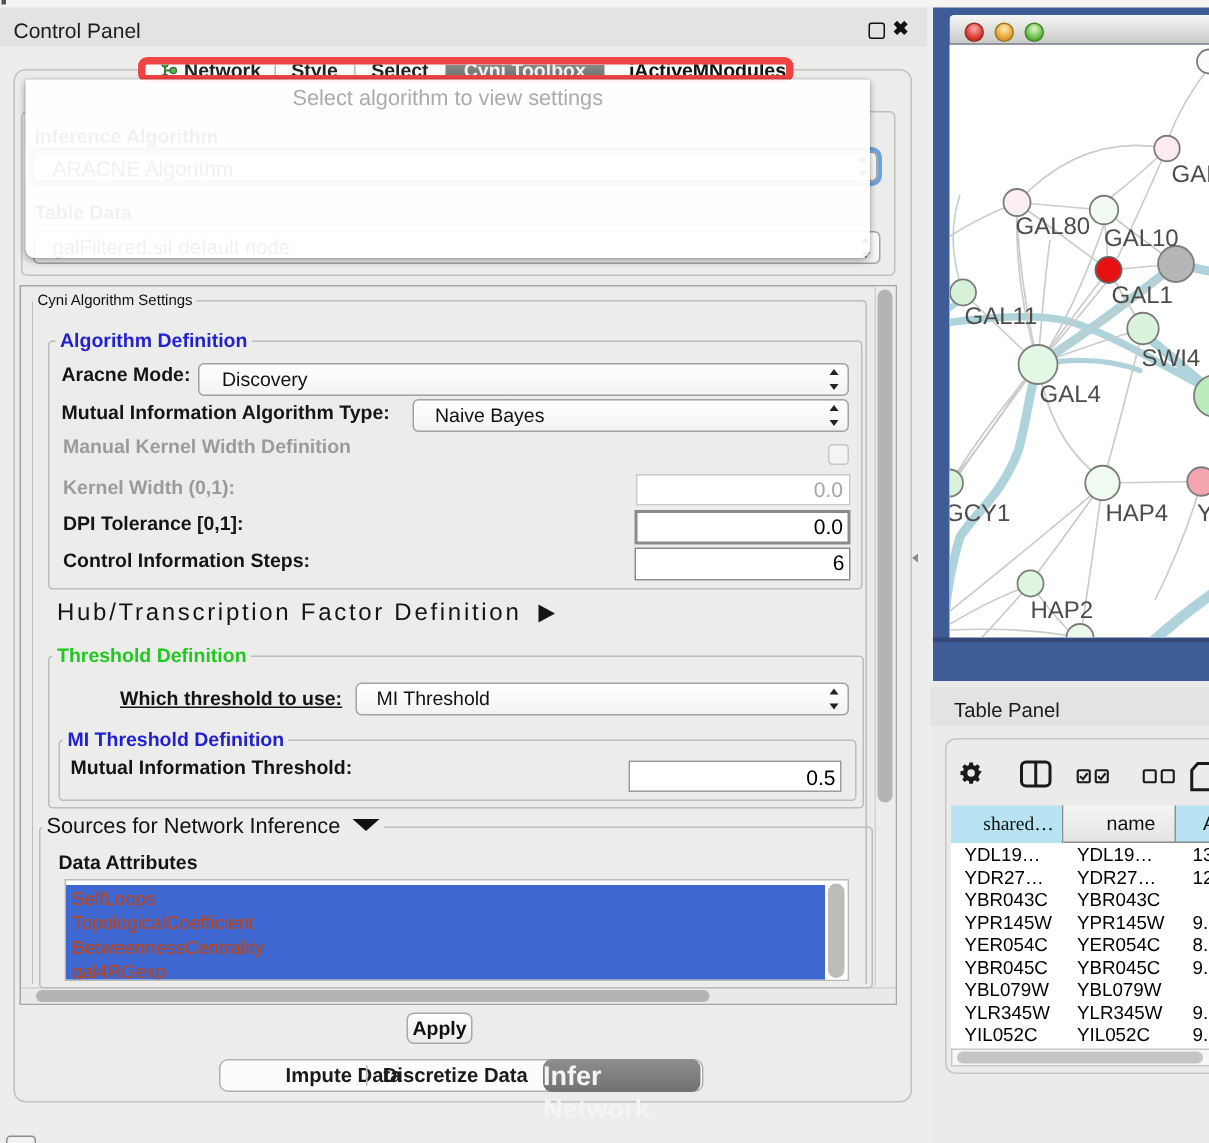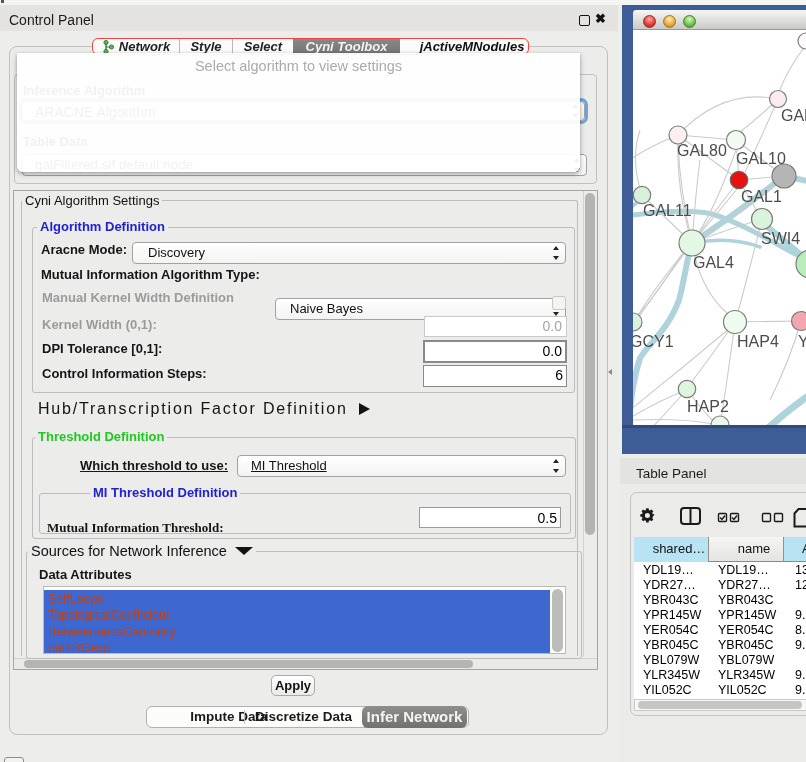--- a/index.html
+++ b/index.html
@@ -30,21 +30,21 @@
 <div class="abs" style="left:1px;top:0;width:3px;height:3px;background:#555;"></div>
 <div class="abs" style="left:0;top:5px;width:618px;height:26px;background:#e4e3e1;"></div>
 <div class="abs" style="left:9px;top:12px;font-size:14px;color:#1c1c1c;">Control Panel</div>
 <div class="abs" style="left:579px;top:15px;width:9px;height:9px;border:1.6px solid #111;border-radius:2px;"></div>
 <div class="abs" style="left:595px;top:11px;font-size:13px;font-weight:bold;color:#111;">✖</div>
 
 <div class="abs" style="left:9px;top:46px;width:599px;height:689px;background:#ececeb;
      border:1px solid #c2c1c0;border-radius:8px;box-sizing:border-box;"></div>
 
 <div class="abs" style="left:92px;top:38px;height:17px;width:437px;display:flex;font-size:13px;font-weight:bold;
-     border:1px solid #ef4444;border-radius:6px;overflow:hidden;background:#fbfbfa;box-sizing:border-box;font-style:italic;">
+     border:5px solid #ef4444;border-radius:6px;overflow:hidden;background:#fbfbfa;box-sizing:border-box;">
   <div style="width:87px;border-right:1px solid #b9b9b9;display:flex;align-items:center;justify-content:center;box-sizing:border-box;">
     <svg width="13" height="14" viewBox="0 0 13 14" style="margin-right:4px;">
       <line x1="4" y1="3" x2="4" y2="11" stroke="#3a7a3a" stroke-width="1.4"></line>
       <line x1="4" y1="7" x2="9" y2="7" stroke="#3a7a3a" stroke-width="1.2"></line>
       <circle cx="4" cy="2.5" r="2.1" fill="#57b657" stroke="#2c6b2c" stroke-width="0.8"></circle>
       <circle cx="9.5" cy="7" r="2.1" fill="#57b657" stroke="#2c6b2c" stroke-width="0.8"></circle>
       <circle cx="4" cy="11.5" r="2.1" fill="#57b657" stroke="#2c6b2c" stroke-width="0.8"></circle>
     </svg>
     <span style="color:#222;">Network</span>
     </div>
@@ -75,32 +75,32 @@
 <div class="abs" style="left:583px;top:191px;width:14px;height:466px;background:#ececeb;
      border-left:1px solid #d2d2d1;box-sizing:border-box;"></div>
 <div class="abs" style="left:585px;top:193px;width:10px;height:342px;background:#b4b4b3;border-radius:5px;"></div>
 
 <div class="abs" style="left:14px;top:658px;width:583px;height:11px;background:#e9e9e8;
      border-top:1px solid #d2d2d1;box-sizing:border-box;"></div>
 <div class="abs" style="left:24px;top:660px;width:449px;height:8px;background:#b4b4b3;border-radius:4px;"></div>
 
 <div class="abs" style="left:21px;top:200px;width:557px;height:456px;border:1px solid #bcbcbc;
      border-bottom:none;border-radius:3px 3px 0 0;box-sizing:border-box;"></div>
-<div class="gtitle" style="left:22px;top:193px;color:#111;font-size:13px;">Cyni Algorithm Settings</div>
+<div class="gtitle" style="left:22px;top:193px;color:#111;font-size:10px;">Cyni Algorithm Settings</div>
 
 <div class="grp" style="left:32px;top:227px;width:541px;height:164px;"></div>
 <div class="gtitle b" style="left:37px;top:218.5px;color:#2121cf;">Algorithm Definition</div>
 
 <div class="lbl" style="left:41px;top:242px;">Aracne Mode:</div>
 <div class="combo" style="left:132px;top:242px;width:434px;height:22px;">
   <span class="ct" style="left:15px;">Discovery</span>
     <span class="updown"></span>
 </div>
 <div class="lbl" style="left:41px;top:267px;">Mutual Information Algorithm Type:</div>
-<div class="combo" style="left:275px;top:266px;width:291px;height:22px;margin-top:32px;">
+<div class="combo" style="left:275px;top:266px;width:291px;height:22px;">
   <span class="ct" style="left:14px;">Naive Bayes</span>
     <span class="updown"></span>
 </div>
 <div class="lbl dis" style="left:42px;top:290px;">Manual Kernel Width Definition</div>
 <div class="abs" style="left:552px;top:296px;width:14px;height:14px;background:#f4f4f3;
      border:1px solid #c6c6c5;border-radius:3px;box-sizing:border-box;"></div>
 <div class="lbl dis" style="left:42px;top:317px;">Kernel Width (0,1):</div>
 <div class="tf" style="left:424px;top:316px;width:143px;height:21px;border:1px solid #c9c9c8;
      color:#a5a5a4;line-height:19px;padding-right:4px;">0.0</div>
 <div class="lbl" style="left:42px;top:341px;">DPI Tolerance [0,1]:</div>
@@ -111,27 +111,27 @@
      color:#000;line-height:19px;padding-right:3px;">6</div>
 
 <div class="abs" style="left:38px;top:400px;font-size:16px;letter-spacing:1.8px;color:#141414;">Hub/Transcription Factor Definition</div>
 <div class="abs" style="left:359px;top:403px;width:0;height:0;border-left:11.5px solid #141414;
      border-top:6.8px solid transparent;border-bottom:6.8px solid transparent;"></div>
 
 <div class="grp" style="left:32px;top:437px;width:542px;height:100px;"></div>
 <div class="gtitle b" style="left:35px;top:429px;color:#21c821;">Threshold Definition</div>
 <div class="lbl" style="left:80px;top:458px;text-decoration:underline;">Which threshold to use:</div>
 <div class="combo" style="left:237px;top:455px;width:329px;height:22px;">
-  <span class="ct" style="left:13px;text-decoration:underline;">MI Threshold</span>
+  <span class="ct" style="left:13px;">MI Threshold</span>
     <span class="updown"></span>
 </div>
 
 <div class="grp" style="left:39px;top:493px;width:530px;height:39px;"></div>
-<div class="gtitle b" style="left:42px;top:485px;color:#2121cf;margin-left:48px;">MI Threshold Definition</div>
-<div class="lbl" style="left:47px;top:520px;font-family:Liberation Serif, serif;">Mutual Information Threshold:</div>
+<div class="gtitle b" style="left:42px;top:485px;color:#2121cf;">MI Threshold Definition</div>
+<div class="lbl" style="left:47px;top:504px;">Mutual Information Threshold:</div>
 <div class="tf" style="left:419px;top:507px;width:142px;height:21px;border:1px solid #9b9b9a;
      color:#000;line-height:20px;padding-right:3px;">0.5</div>
 
 <div class="grp" style="left:26px;top:551px;width:554px;height:106px;"></div>
 <div class="gtitle" style="left:28px;top:543.5px;color:#111;font-size:14.5px;">Sources for Network Inference
   <span style="display:inline-block;width:0;height:0;border-top:8px solid #111;
   border-left:9px solid transparent;border-right:9px solid transparent;vertical-align:1px;margin-left:4px;"></span></div>
 <div class="lbl" style="left:39px;top:567px;">Data Attributes</div>
 <div class="abs" style="left:43px;top:586px;width:523px;height:68px;background:#ffffff;
      border:1px solid #b9b9b8;box-sizing:border-box;overflow:hidden;">
@@ -148,23 +148,23 @@
      border:1px solid #a9a9a8;border-radius:5px;box-sizing:border-box;text-align:center;
      font-size:13px;font-weight:bold;color:#111;line-height:20px;">Apply</div>
 
 <div class="abs" style="left:146px;top:706px;width:323px;height:22px;background:#fcfcfb;
      border:1px solid #b0b0af;border-radius:6px;box-sizing:border-box;"></div>
 <div class="abs b" style="left:146px;top:706px;width:98px;height:22px;text-align:center;
      font-size:13.5px;color:#1a1a1a;line-height:22px;padding-left:34px;">Impute Data</div>
 <div class="abs" style="left:244px;top:710px;width:1px;height:14px;background:#bdbdbc;"></div>
 <div class="abs b" style="left:245px;top:706px;width:117px;height:22px;text-align:center;
      font-size:13.5px;color:#1a1a1a;line-height:22px;">Discretize Data</div>
-<div class="abs b" style="left:362px;top:706px;width:105px;height:22px;text-align:center;
+<div class="abs b" style="left:362px;top:706px;width:105px;height:22px;
      background:linear-gradient(#8e8e8d,#717170);border-radius:6px;
-     font-size:15px;color:#f4f4f3;line-height:22px;">Infer Network</div>
+     font-size:18px;color:#f4f4f3;line-height:22px;">Infer Network</div>
 
 <div class="abs" style="left:608px;top:369px;width:0;height:0;border-right:4px solid #8a8a89;
      border-top:3px solid transparent;border-bottom:3px solid transparent;"></div>
 
 <div class="abs" style="left:622px;top:5px;width:184px;height:449px;background:#3e5c96;"></div>
 <div class="abs" style="left:633px;top:10px;width:173px;height:20px;
      background:linear-gradient(#f6f6f5,#c9c9c8);border-bottom:1px solid #989897;
      border-radius:3px 0 0 0;box-sizing:border-box;"></div>
 <div class="abs" style="left:643px;top:15px;width:11px;height:11px;border-radius:50%;
      background:radial-gradient(circle at 50% 30%,#f49a96 10%,#dd3c34 60%,#b01e16);border:0.5px solid #9a2a20;"></div>
@@ -275,21 +275,21 @@
     <path d="M80,13.5 l2,2 l3,-4"></path>
     <path d="M92,13.5 l2,2 l3,-4"></path>
     <rect x="122.5" y="9.5" width="8" height="8" rx="1"></rect>
     <rect x="134.5" y="9.5" width="8" height="8" rx="1"></rect>
   </g>
   <path d="M168,5 h-9.5 l-4,4.5 v13 h13.5" fill="none" stroke="#1a1a1a" stroke-width="2"></path>
 </svg>
 
 <div class="abs" style="left:634px;top:537px;width:75px;height:43px;background:#b7e3f3;
      border-right:1px solid #90908f;border-bottom:1px solid #8a8a89;box-sizing:border-box;
-     text-align:center;font-size:13px;color:#111;line-height:24px;text-indent:16px;">shared…</div>
+     text-align:center;font-size:13px;color:#111;line-height:24px;text-indent:16px;font-family:Liberation Serif, serif;">shared…</div>
 <div class="abs" style="left:709px;top:537px;width:75px;height:25px;background:linear-gradient(#f5f5f4,#e4e4e3);
      border-right:1px solid #90908f;border-bottom:1px solid #8a8a89;box-sizing:border-box;
      text-align:center;font-size:13px;color:#111;line-height:24px;text-indent:16px;">name</div>
 <div class="abs" style="left:784px;top:537px;width:22px;height:25px;background:#b7e3f3;
      border-bottom:1px solid #8a8a89;box-sizing:border-box;font-size:13px;color:#111;line-height:24px;
      padding-left:18px;">A</div>
 
 <div class="abs" style="left:634px;top:562px;width:172px;height:137px;background:#fff;overflow:hidden;
      font-size:12.5px;color:#000;">
   <div style="position:absolute;left:9px;top:1px;line-height:15px;white-space:pre;">YDL19…

